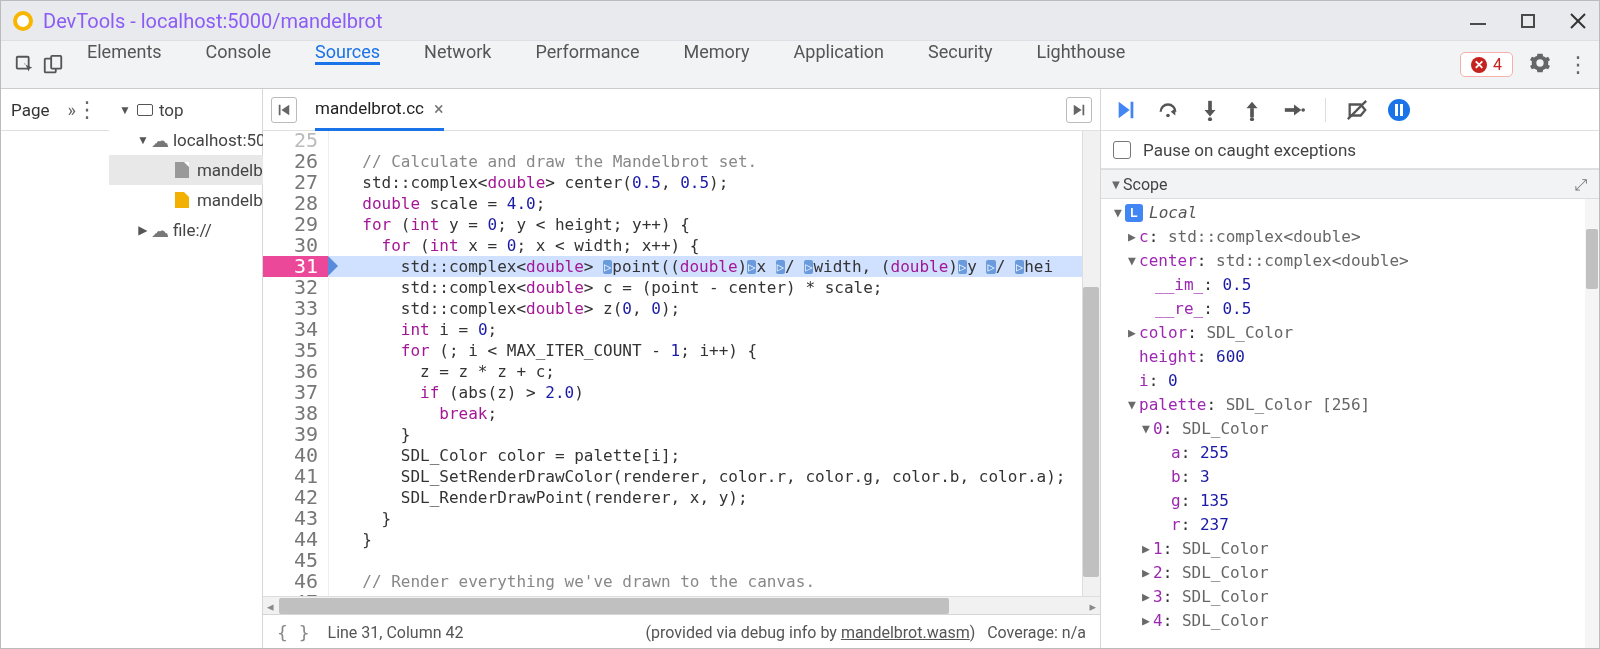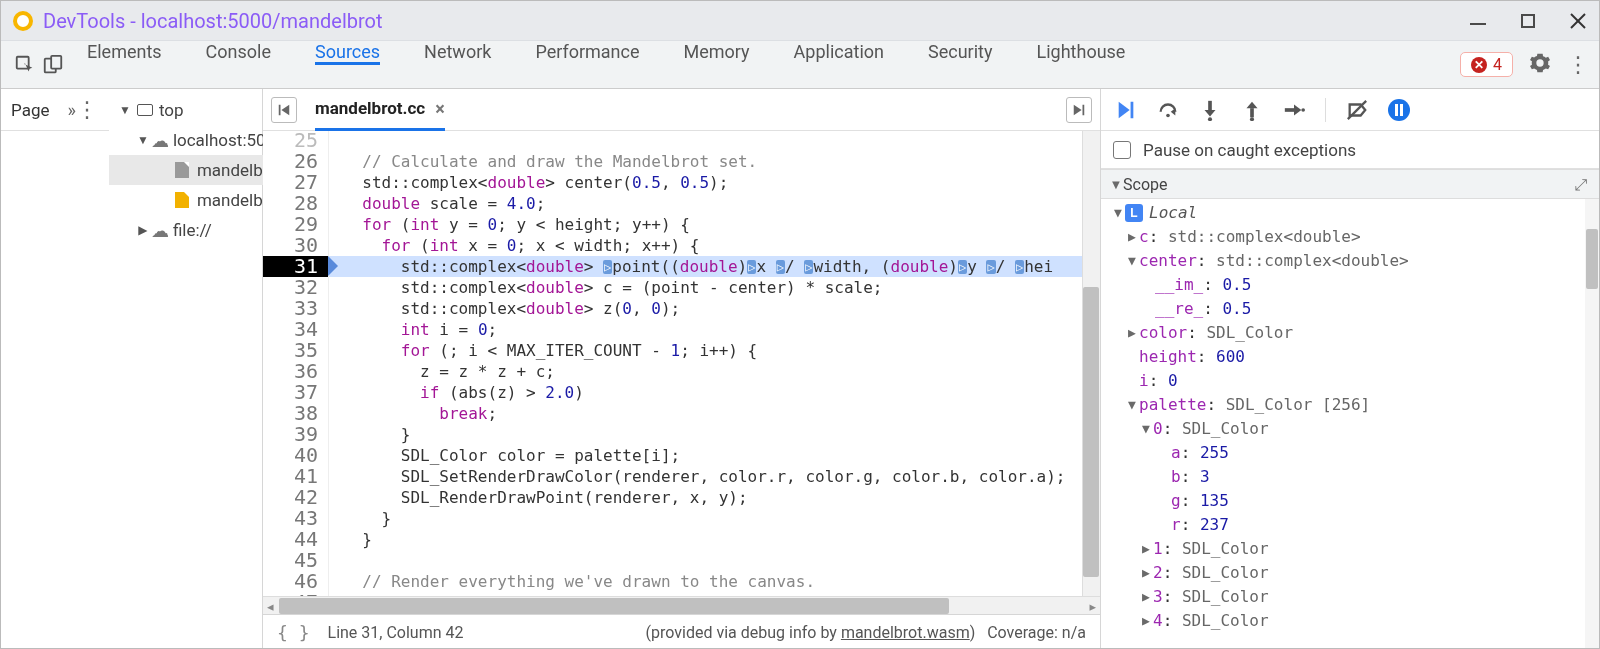--- a/index.html
+++ b/index.html
@@ -39,30 +39,30 @@
   .pad2 { padding-left: 28px; }
   .pad3 { padding-left: 64px; }
   .folder-icon { border:1.5px solid #555; border-radius:2px; width:16px; height:12px; display:inline-block; margin:0 6px; position:relative; }
   .cloud-icon { color:#777; font-size:18px; margin:0 4px 0 2px; }
   .file-gray { background:#999; width:14px; height:16px; display:inline-block; margin:0 8px 0 2px; position:relative; }
   .file-gray::after { content:''; position:absolute; right:0; top:0; border-top:5px solid #fff; border-left:5px solid transparent; }
   .file-yellow { background:#f2b100; width:14px; height:16px; display:inline-block; margin:0 8px 0 2px; position:relative; }
   .file-yellow::after { content:''; position:absolute; right:0; top:0; border-top:5px solid #fff; border-left:5px solid transparent; }
 
   .editor-panel { flex:1; background:#fff; display:flex; flex-direction:column; min-width:0; border-right:1px solid #d6d6d6; }
-  .ed-tabs { height:42px; display:flex; align-items:center; border-bottom:1px solid #e0e0e0; padding:6px 8px;font-weight:bold; }
+  .ed-tabs { height:42px; display:flex; align-items:center; border-bottom:1px solid #e0e0e0; padding:6px 8px; }
   .ed-nav-btn { width:26px; height:26px; border:1px solid #bbb; border-radius:3px; display:flex; align-items:center; justify-content:center; color:#555; font-size:14px; }
   .ed-tab { margin-left:18px; display:flex; align-items:center; height:42px; border-bottom:3px solid #1a73e8; font-size:17px; color:#222; gap:8px; }
   .ed-tab .x { color:#777; font-size:18px; margin-left:2px; }
   .ed-tabs-right { margin-left:auto; display:flex; gap:6px; }
 
   .code-area { position:relative; flex:1; display:flex; overflow:hidden; }
   .gutter { width:66px; background:#fff; border-right:1px solid #eee; font-family: ui-monospace, Menlo, Consolas, monospace; font-size:20px; color:#777; text-align:right; padding-top:2px; }
   .gutter .ln { height:21px; padding-right:10px; line-height:21px; }
-  .gutter .ln.bp { background:#000000; color:#fff; position:relative; }
+  .gutter .ln.bp { background:#ec4899; color:#fff; position:relative; }
   .gutter .ln.bp::after { content:''; position:absolute; right:-10px; top:0; border-left:10px solid #598adb; border-top:10.5px solid transparent; border-bottom:10.5px solid transparent; }
   .gutter .ln.first { color:#bbb; height:18px; line-height:14px;}
   .code { flex:1; font-family: ui-monospace, Menlo, Consolas, monospace; font-size:16px; line-height:21px; padding-top:2px; overflow:hidden; white-space:pre; }
   .code .line { height:21px; padding-left:14px; }
   .code .line.hl { background:#cfe1ff; }
   .cm { color:#888; }
   .kw { color:#a31696; }
   .ty { color:#a31696; }
   .num { color:#1a1aa6; }
   .marker { background:#6a9bdc; color:#fff; padding:0 1px; border-radius:2px; font-size:12px; vertical-align:1px; }

